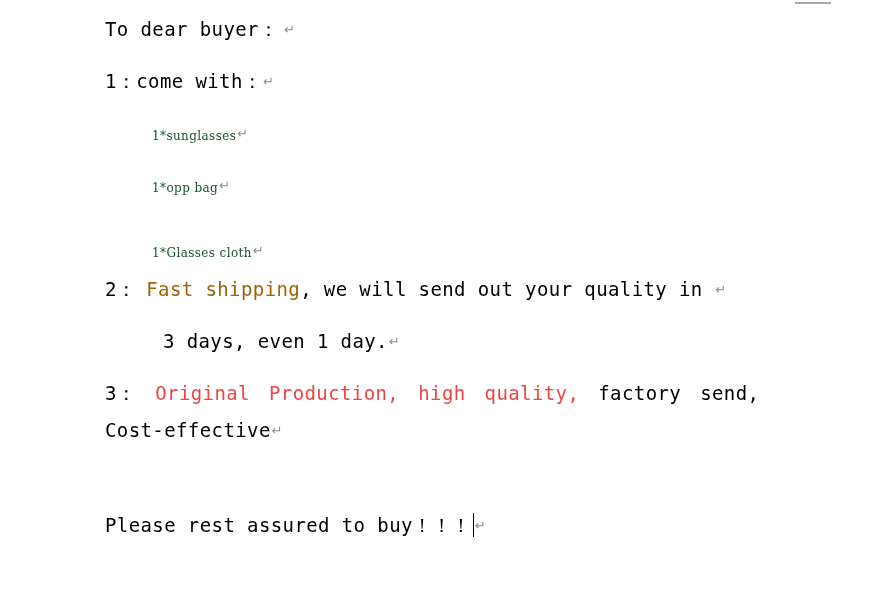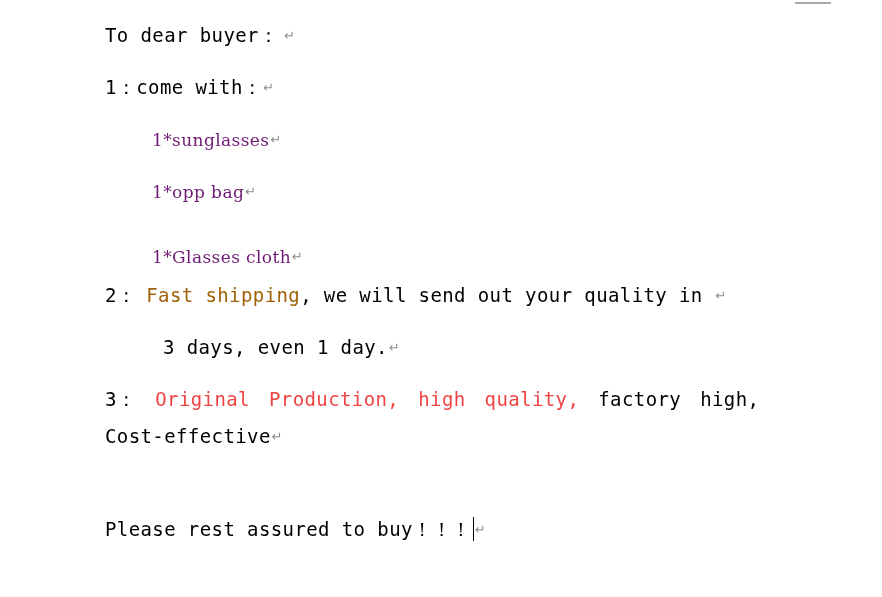--- a/index.html
+++ b/index.html
@@ -33,40 +33,40 @@
     left: 0;
     top: 0;
     width: 882px;
   }
 
   .line {
     position: absolute;
     left: 105px;
     white-space: pre;
     font-size: 19px;
-    line-height: 32px;
+    line-height: 20px;
     letter-spacing: 0.4px;
   }
 
   .line.indent-1 { left: 152px; }
   .line.indent-2 { left: 163px; }
 
   
   .l1 { top: 19px;  }
   .l2 { top: 71px;  }
   .l3 { top: 123px; }
   .l4 { top: 175px; }
   .l5 { top: 240px; }
   .l6 { top: 279px; }
   .l7 { top: 331px; }
   .l8 { top: 383px; }
   .l9 { top: 420px; }
   .l10 { top: 513px; }
 
-  .red    { color: #701a75; font-family: "DejaVu Serif", "Liberation Serif", serif; font-size: 17px; }
+  .red    { color: #14532d; font-family: "DejaVu Serif", "Liberation Serif", serif; font-size: 12px; }
   .blue   { color: #a16207; }
   .orange { color: #ef4444; }
 
   .wsp { display: inline-block; width: 19px; }
   .wsp-sm { display: inline-block; width: 10px; }
 
   
   .cr {
     color: #8c8c8c;
     font-size: 13px;
@@ -100,19 +100,19 @@
   <div class="line indent-1 l3"><span class="red">1*sunglasses</span><span class="cr tight">↵</span></div>
 
   <div class="line indent-1 l4"><span class="red">1*opp bag</span><span class="cr tight">↵</span></div>
 
   <div class="line indent-1 l5"><span class="red">1*Glasses cloth</span><span class="cr tight">↵</span></div>
 
   <div class="line l6"><span>2：</span><span class="wsp-sm"></span><span class="blue">Fast shipping</span><span>, we will send out your quality in </span><span class="cr tight">↵</span></div>
 
   <div class="line indent-2 l7"><span>3 days, even 1 day.</span><span class="cr tight">↵</span></div>
 
-  <div class="line l8"><span>3：</span><span class="wsp"></span><span class="orange">Original</span><span class="wsp"></span><span class="orange">Production,</span><span class="wsp"></span><span class="orange">high</span><span class="wsp"></span><span class="orange">quality,</span><span class="wsp"></span><span>factory</span><span class="wsp"></span><span>high,</span></div>
+  <div class="line l8"><span>3：</span><span class="wsp"></span><span class="orange">Original</span><span class="wsp"></span><span class="orange">Production,</span><span class="wsp"></span><span class="orange">high</span><span class="wsp"></span><span class="orange">quality,</span><span class="wsp"></span><span>factory</span><span class="wsp"></span><span>send,</span></div>
 
   <div class="line l9"><span>Cost-effective</span><span class="cr tight">↵</span></div>
 
   <div class="line l10"><span>Please rest assured to buy！！！</span><span class="caret"></span><span class="cr tight">↵</span></div>
 
 </div>
 
 </body></html>

